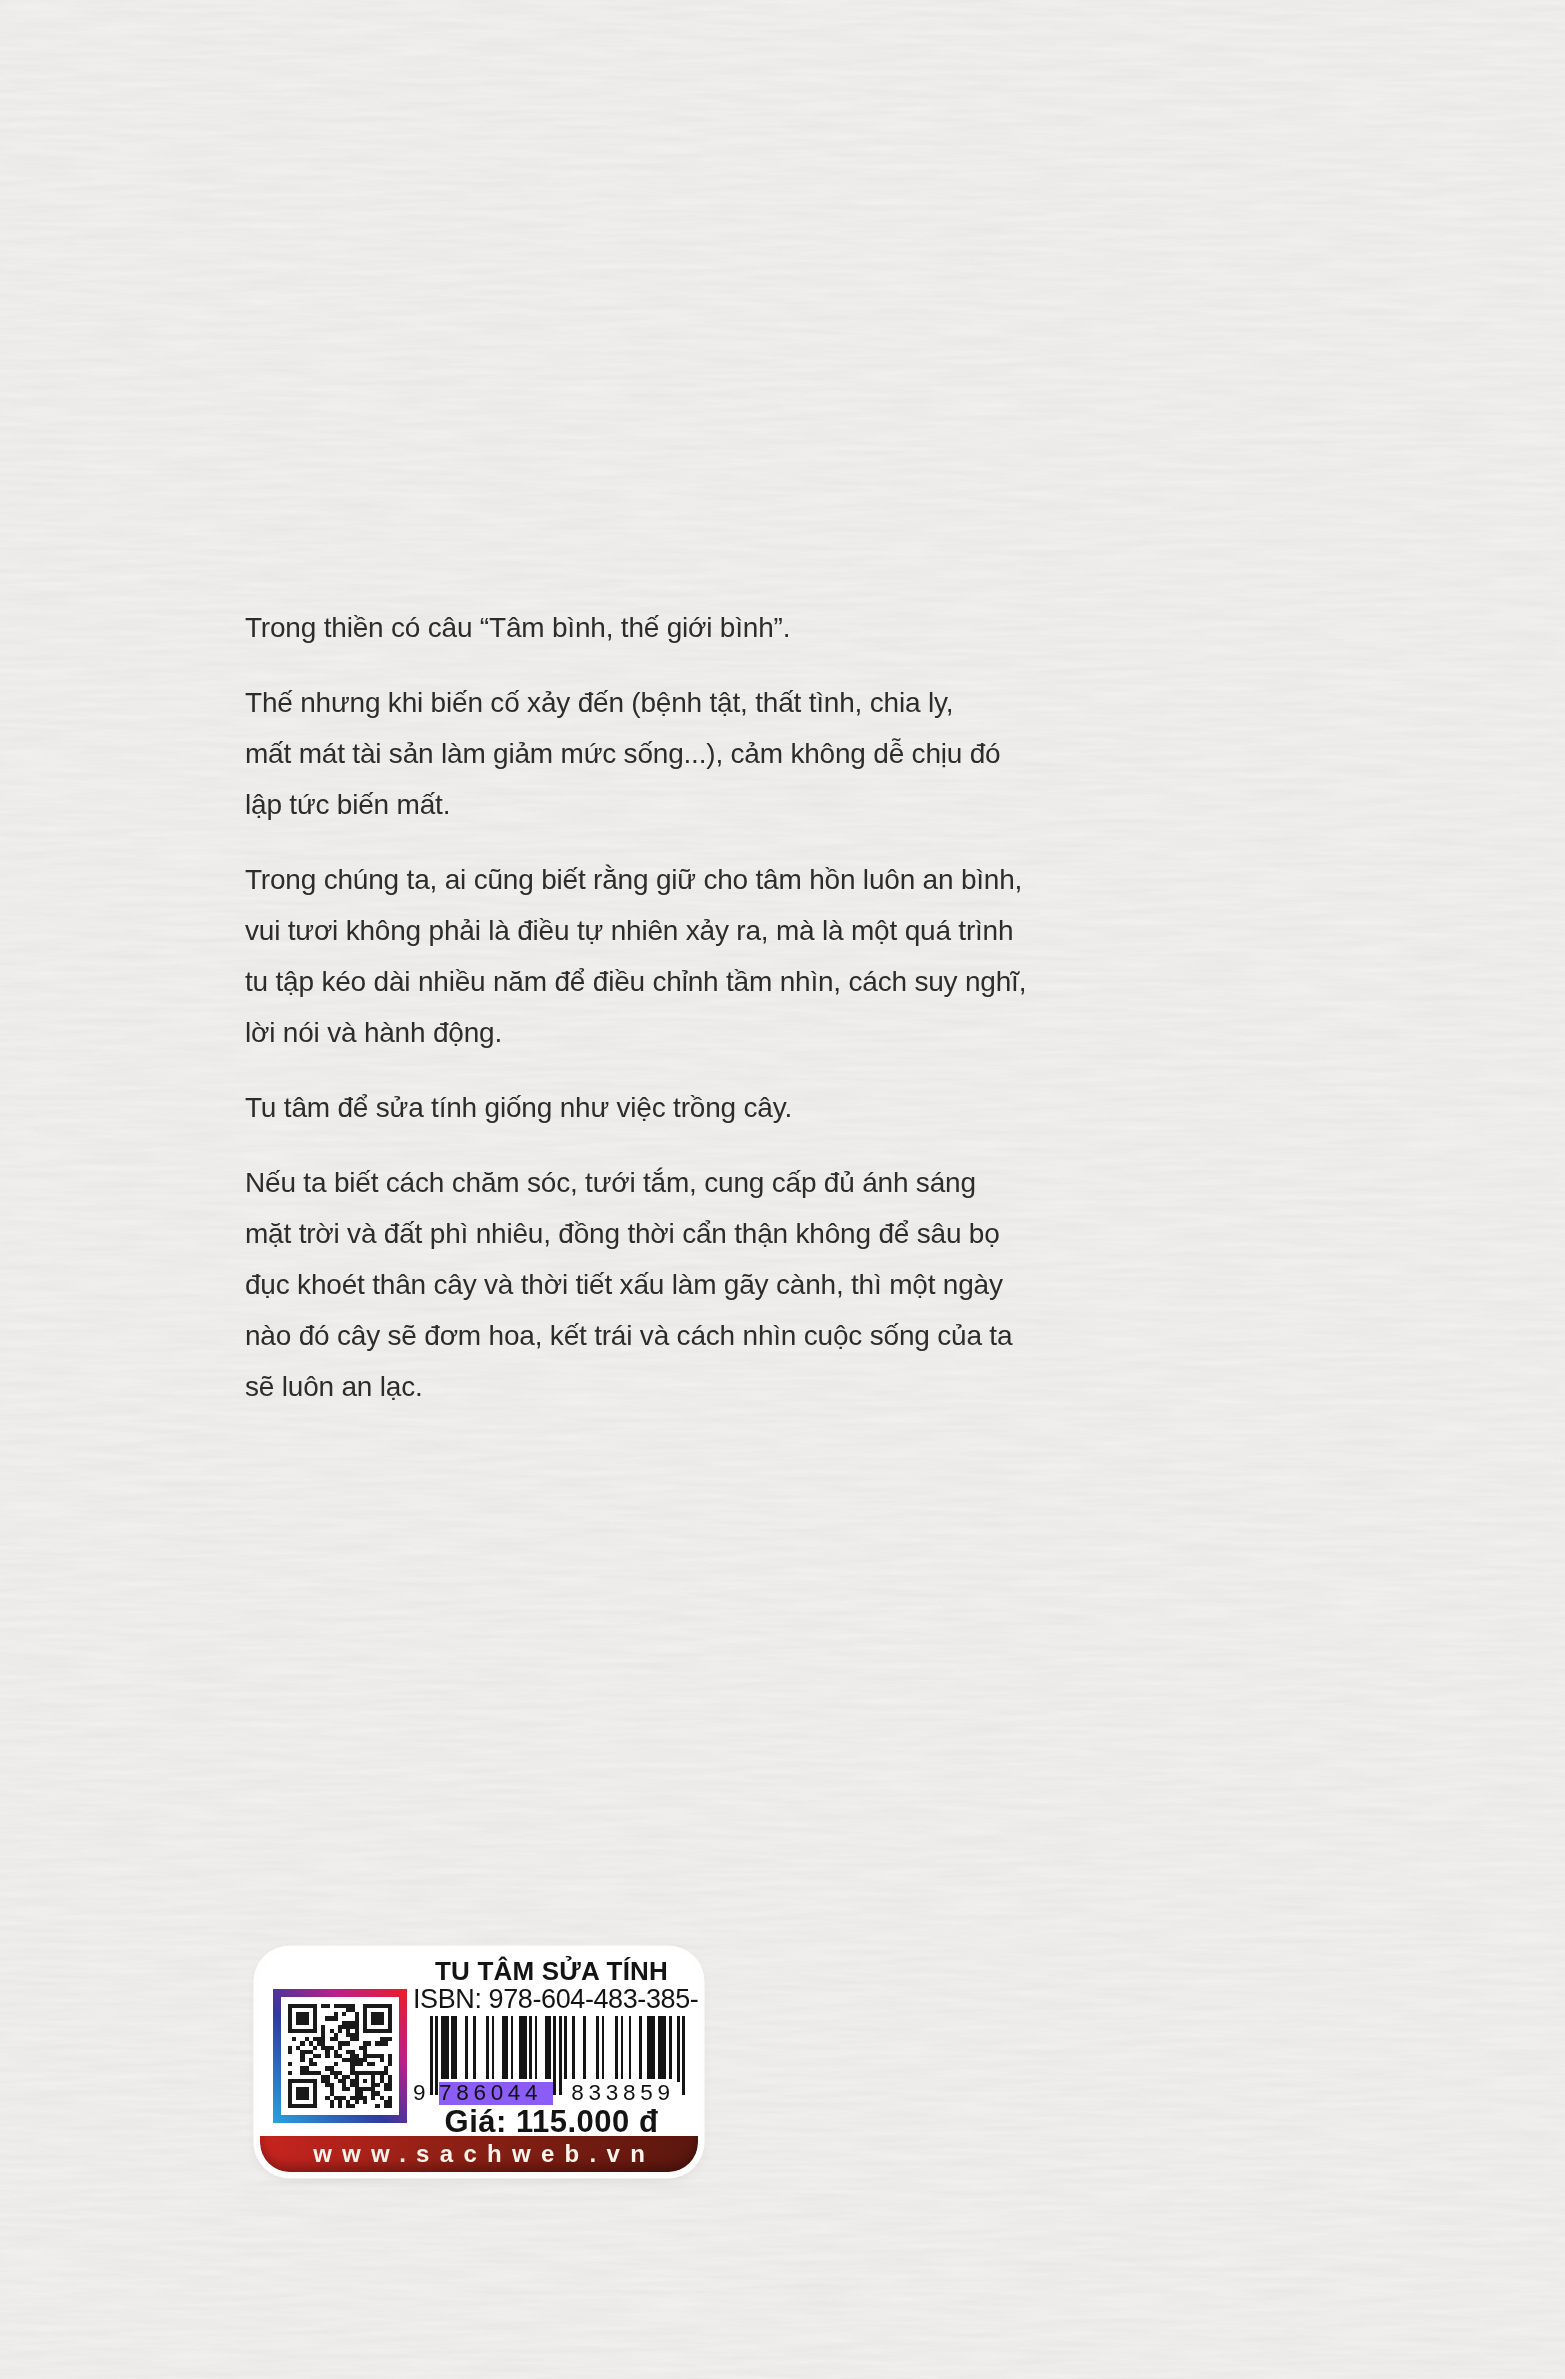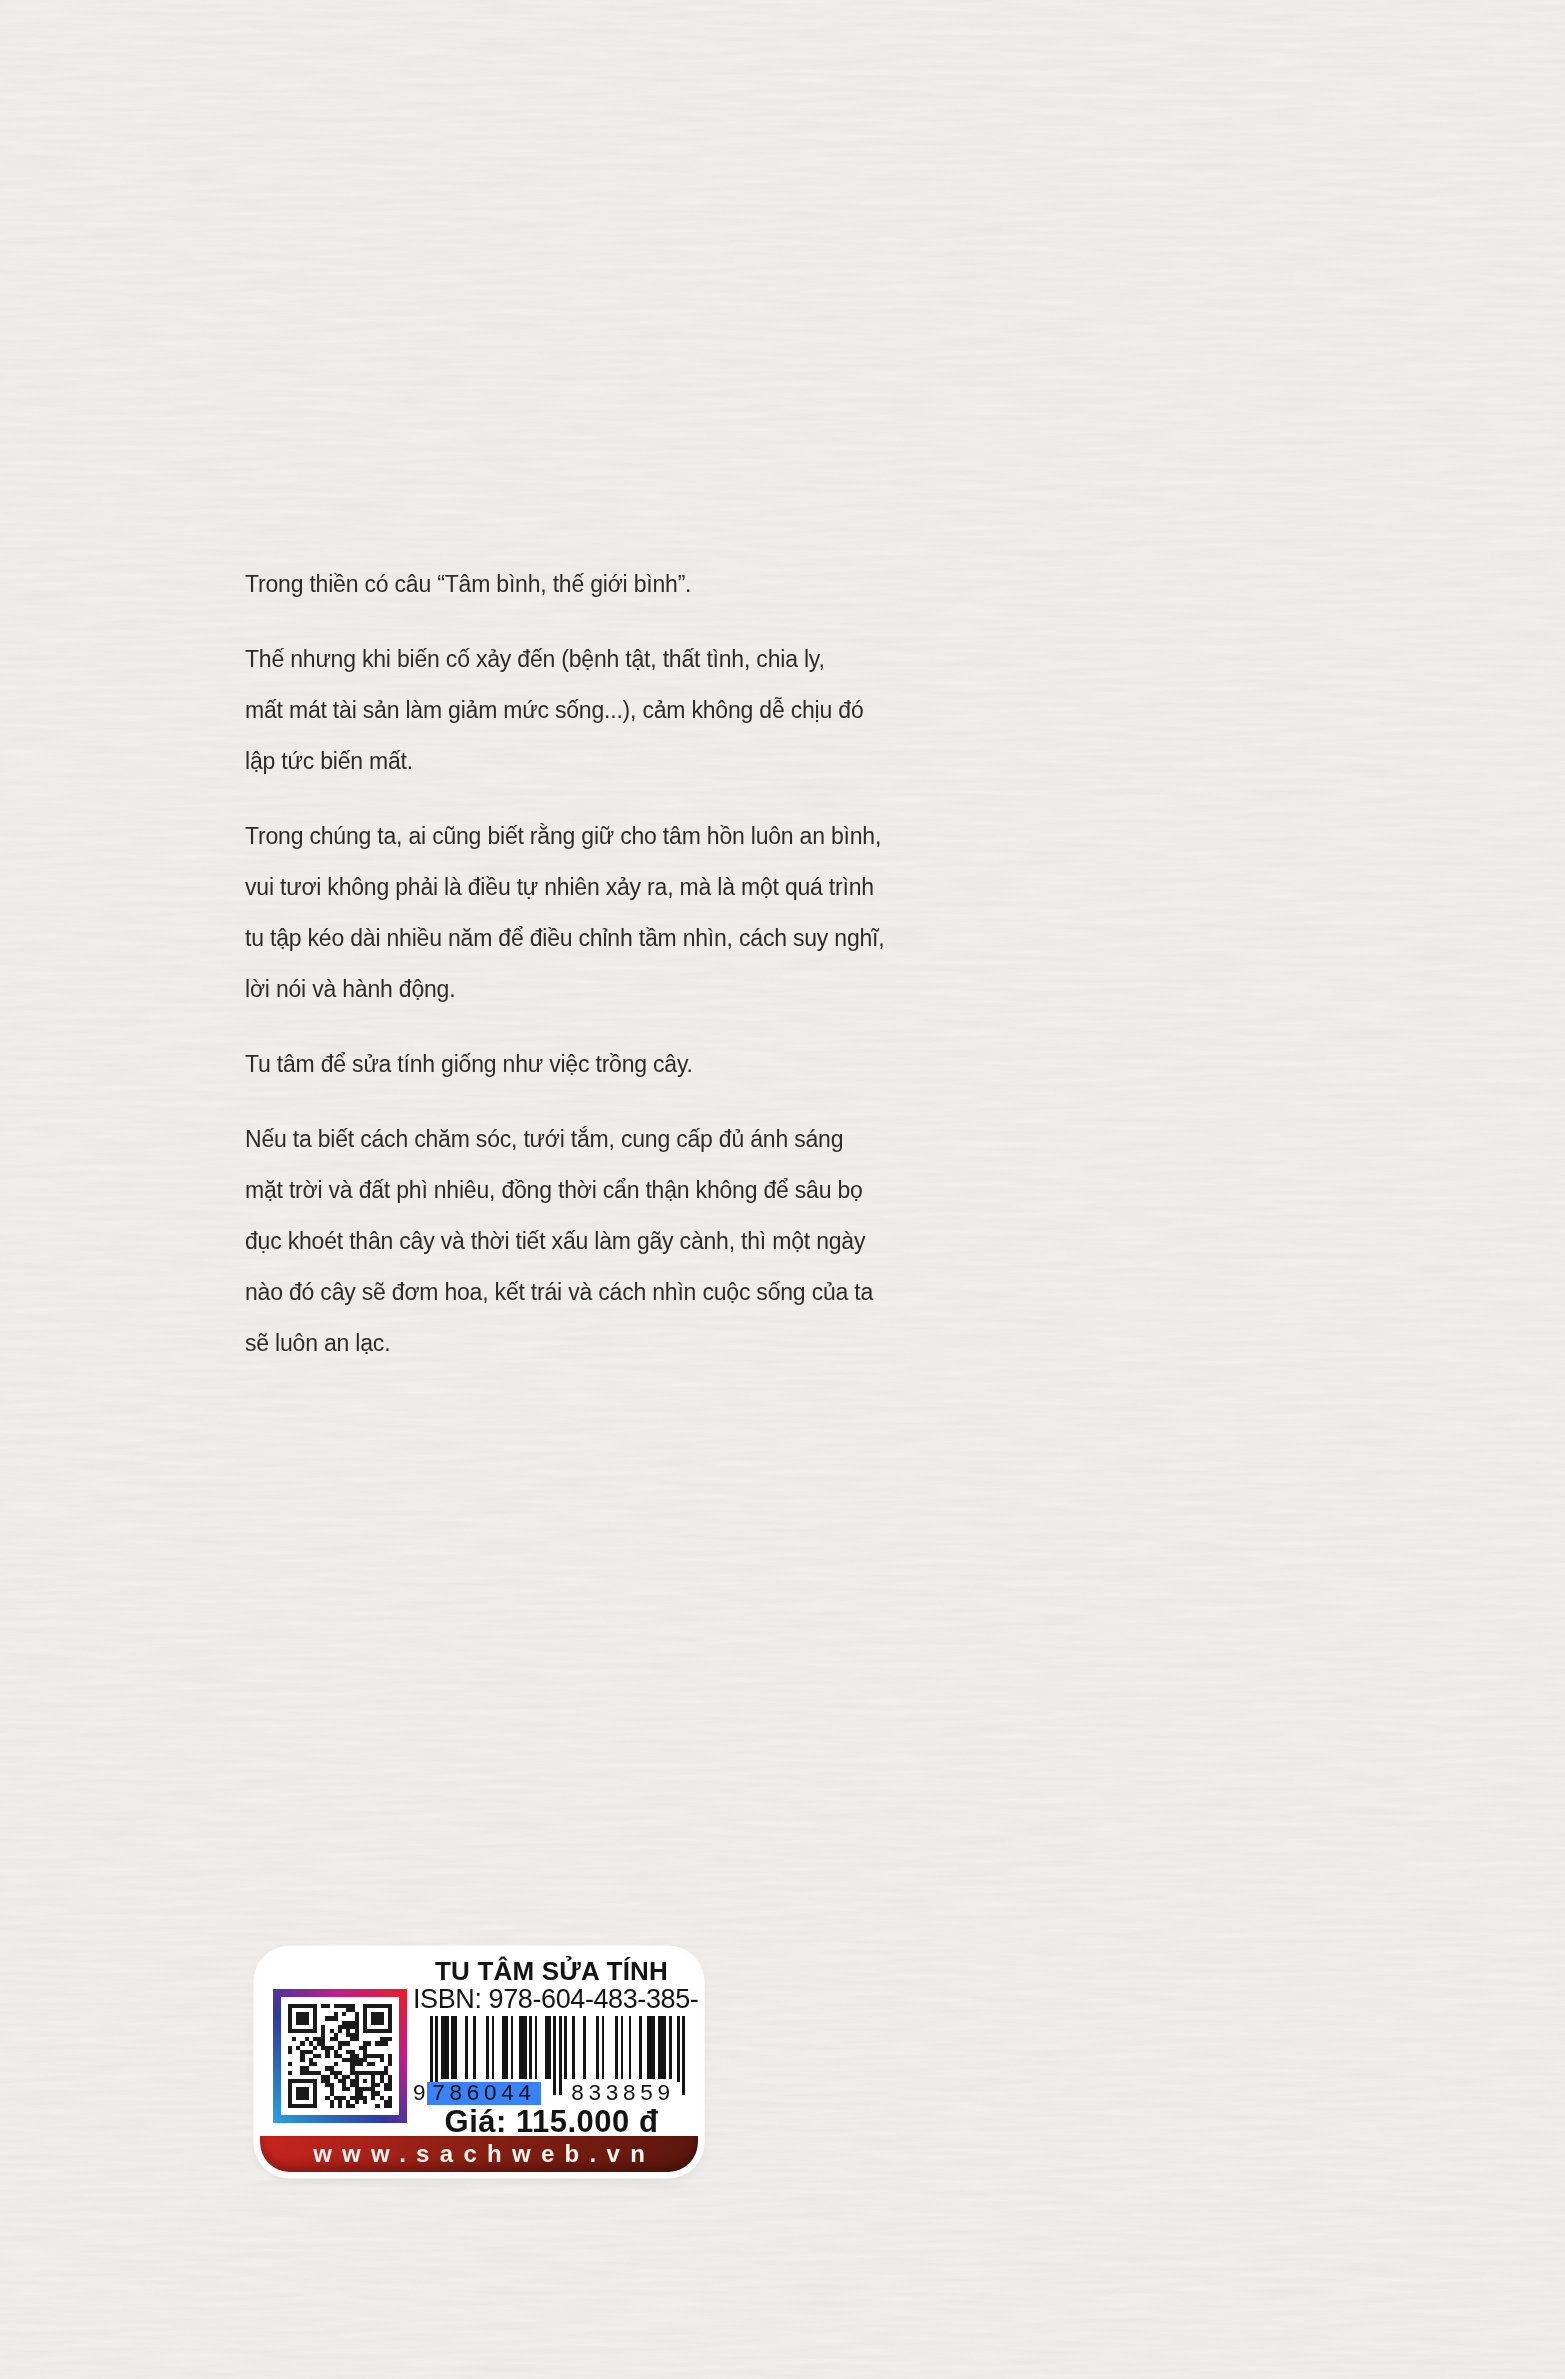--- a/index.html
+++ b/index.html
@@ -25,24 +25,24 @@
     overflow:hidden;
   }
   .paper-texture{
     position:absolute;inset:0;width:1566px;height:2380px;
     pointer-events:none;
   }
   
   .back-text{
     position:absolute;
     left:245px;
-    top:559px;
+    top:602px;
     width:1106px;
     color:var(--ink);
-    font-size:23px;
+    font-size:28px;
     line-height:51px;
     letter-spacing:-0.2px;
   }
   .back-text p{
     white-space:pre-line;
     margin-bottom:24px;
   }
   
   .isbn-label{
     position:absolute;
@@ -100,21 +100,21 @@
     display:block;
   }
   .bc-digit{
     position:absolute;
     font-size:22.5px;
     line-height:22.5px;
     bottom:0;
     color:#111;
   }
   .bc-first{left:0;}
-  .bc-left{left:14px;width:114px;text-align:center;background:#3b82f6;letter-spacing:4.7px;}
+  .bc-left{left:26px;width:114px;text-align:left;background:#8b5cf6;letter-spacing:4.7px;}
   .bc-right{left:153px;width:114px;text-align:center;background:#fff;letter-spacing:4.7px;}
   .label-price{
     font-size:31px;
     line-height:34px;
     font-weight:bold;
     letter-spacing:0.5px;
     margin-top:0.9px;
     white-space:nowrap;
   }
   .website-band{

